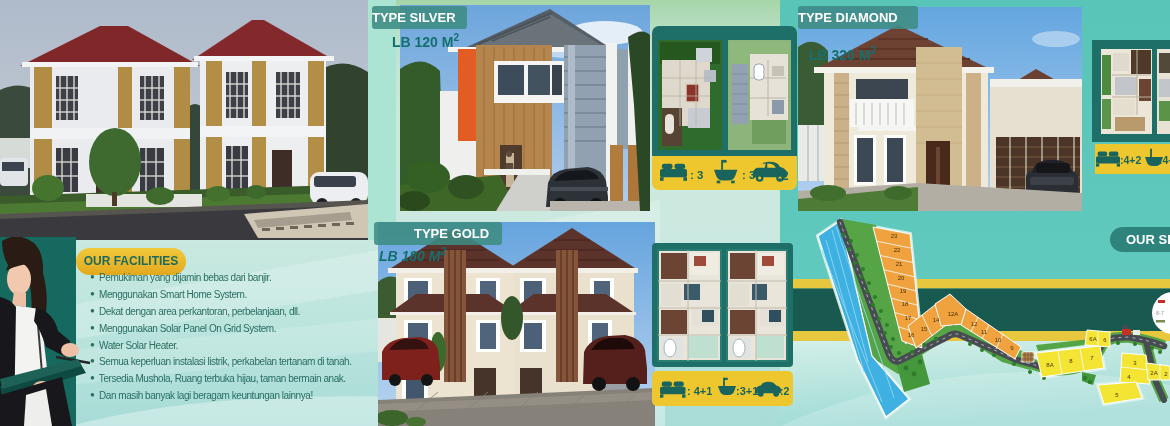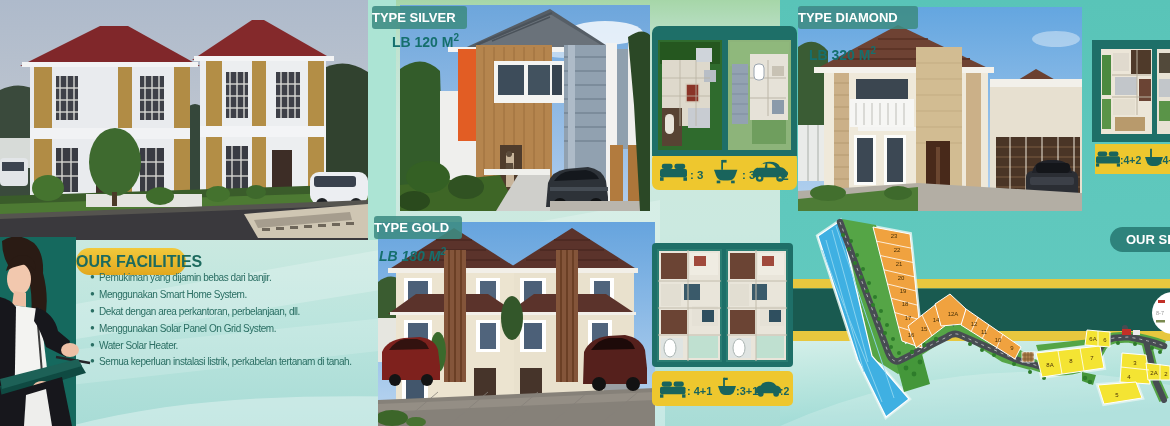--- a/index.html
+++ b/index.html
@@ -817,26 +817,28 @@
   </g>
   <circle cx="1173" cy="313" r="21" fill="#ffffff"></circle>
   <text x="1156" y="315" font-size="5.5" fill="#999">8-7</text>
   <rect x="1158" y="300" width="7" height="3" fill="#c23028"></rect>
   <rect x="1156" y="320" width="9" height="2.5" fill="#7a8a50"></rect>
 </svg>
 <div class="lab" style="left:372px;top:6px;width:95px;height:23px;">TYPE SILVER</div>
 <div class="lb" style="left:392px;top:32px;">LB 120 M<sup>2</sup></div>
 <div class="lab" style="left:798px;top:6px;width:120px;height:23px;">TYPE DIAMOND</div>
 <div class="lb" style="left:809px;top:45px;">LB 320 M<sup>2</sup></div>
-<div class="lab" style="left:374px;top:216px;width:88px;height:23px;">TYPE GOLD</div>
+<div class="lab" style="left:374px;top:222px;width:88px;height:23px;padding-left:40px;">TYPE GOLD</div>
 <div class="lb" style="left:379px;top:246px;font-style:italic;">LB 180 M<sup>2</sup></div>
 <div class="lab" style="left:1110px;top:227px;width:130px;height:25px;line-height:25px;background:#2e837c;border-radius:13px;text-align:left;padding-left:16px;">OUR SITE PLAN</div>
 <div class="abs" style="left:76px;top:248px;width:110px;height:27px;border-radius:14px;background:linear-gradient(180deg,#f2c93c,#e2a81e);"></div>
-<div class="abs" style="left:76px;top:248px;width:110px;height:27px;line-height:27px;text-align:center;color:#1c6a5e;font-weight:bold;font-size:16px;white-space:nowrap;">OUR FACILITIES</div>
+<div class="abs" style="left:76px;top:248px;width:110px;height:27px;line-height:27px;text-align:center;color:#1c6a5e;font-weight:bold;font-size:12px;white-space:nowrap;">OUR FACILITIES</div>
 <div class="abs" style="left:90px;top:272px;width:320px;color:#2a6e63;font-size:10px;letter-spacing:-0.45px;white-space:nowrap;">
   <div style="height:16.9px"><span style="font-size:8px;vertical-align:2px;">●</span>&nbsp; Pemukiman yang dijamin bebas dari banjir.</div>
   <div style="height:16.9px"><span style="font-size:8px;vertical-align:2px;">●</span>&nbsp; Menggunakan Smart Home System.</div>
   <div style="height:16.9px"><span style="font-size:8px;vertical-align:2px;">●</span>&nbsp; Dekat dengan area perkantoran, perbelanjaan, dll.</div>
   <div style="height:16.9px"><span style="font-size:8px;vertical-align:2px;">●</span>&nbsp; Menggunakan Solar Panel On Grid System.</div>
   <div style="height:16.9px"><span style="font-size:8px;vertical-align:2px;">●</span>&nbsp; Water Solar Heater.</div>
   <div style="height:16.9px"><span style="font-size:8px;vertical-align:2px;">●</span>&nbsp; Semua keperluan instalasi listrik, perkabelan tertanam di tanah.</div>
+  <div style="height:16.9px"><span style="font-size:8px;vertical-align:2px;">●</span>&nbsp; Tersedia Mushola, Ruang terbuka hijau, taman bermain anak.</div>
+  <div style="height:16.9px"><span style="font-size:8px;vertical-align:2px;">●</span>&nbsp; Dan masih banyak lagi beragam keuntungan lainnya!</div>
 </div>
 </div>
 
 </body></html>

